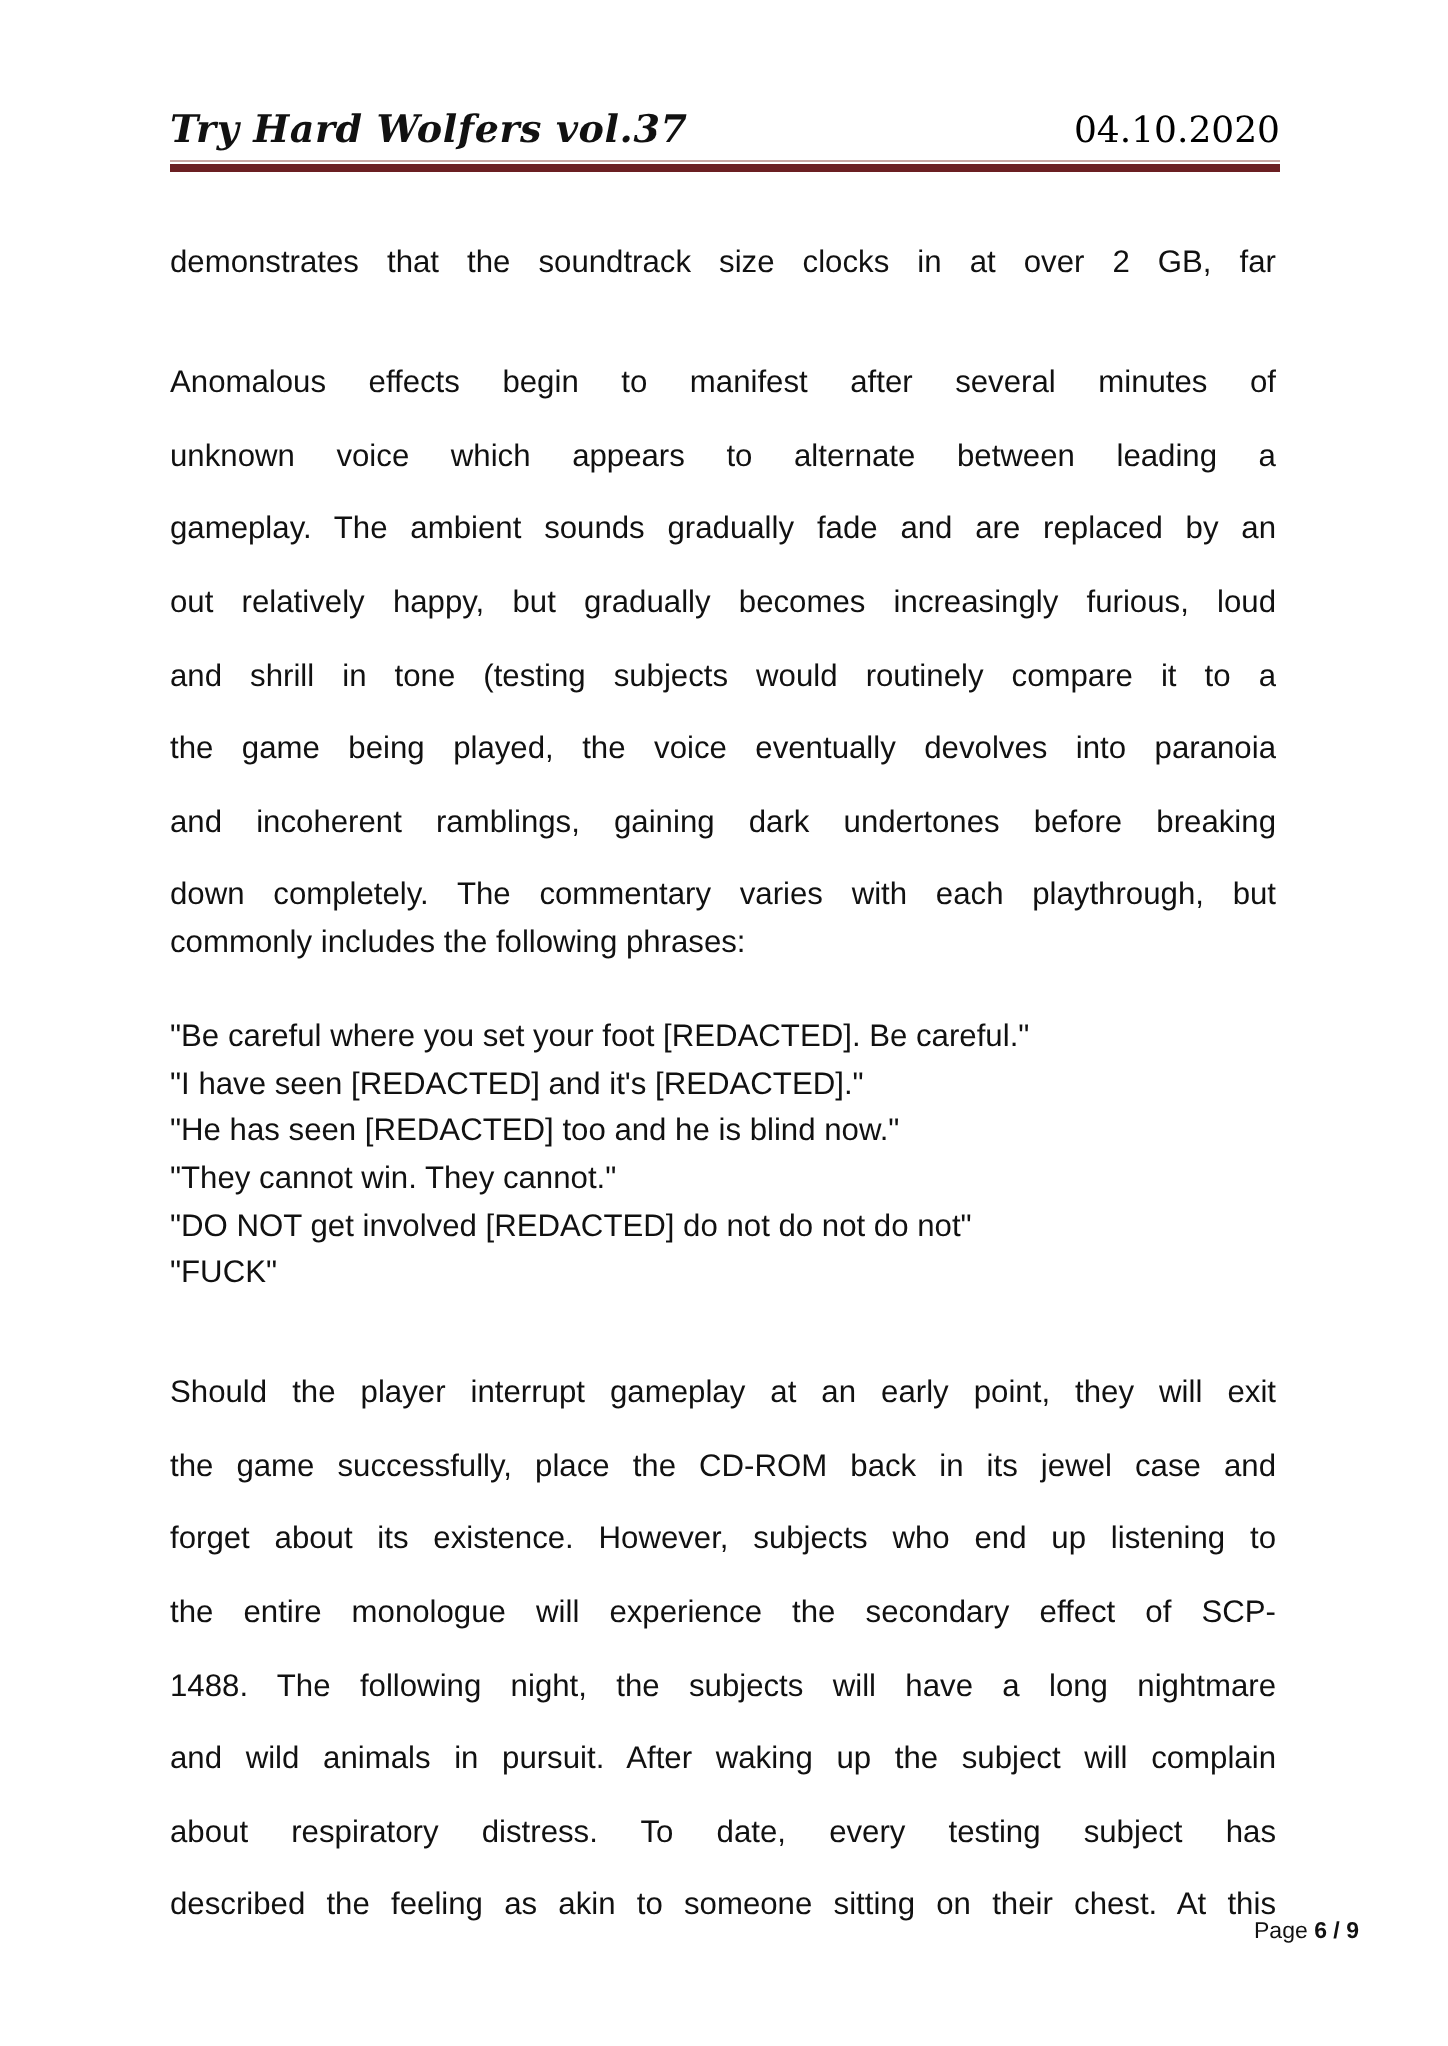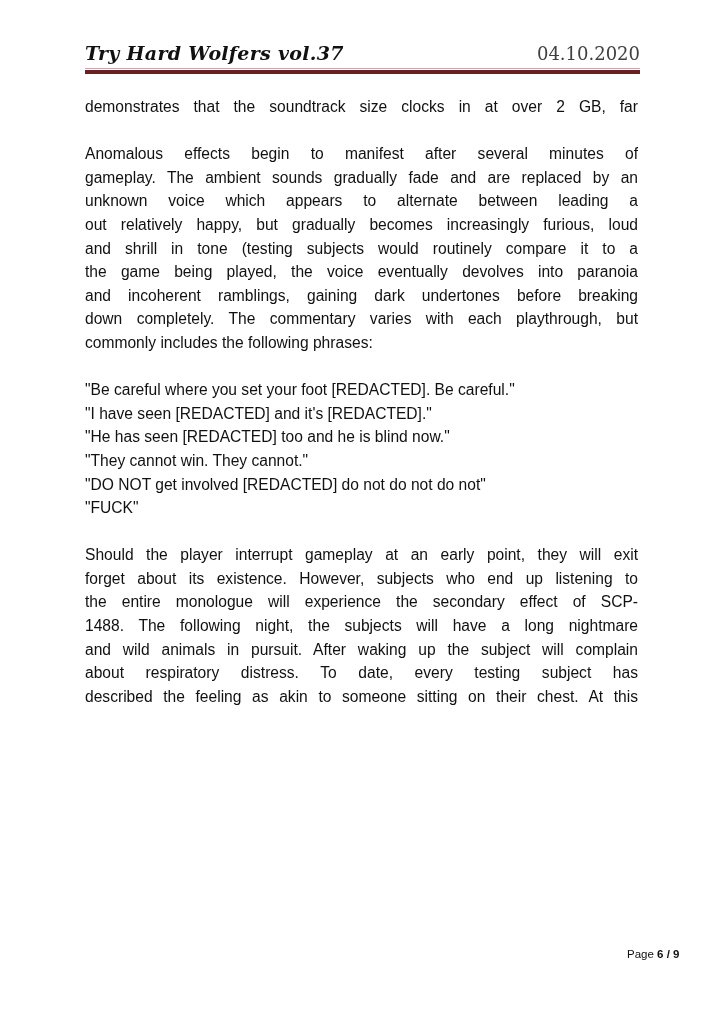--- a/index.html
+++ b/index.html
@@ -1,35 +1,35 @@
 <!DOCTYPE html>
 <html><head>
 <meta charset="utf-8">
 <style>
   html, body { margin: 0; padding: 0; background: #ffffff; }
   body { width: 724px; height: 1023px; position: relative; overflow: hidden; }
-  .page { position: absolute; left: 0; top: 0; width: 724px; height: 953px; background: #fff; }
+  .page { position: absolute; left: 0; top: 12px; width: 724px; height: 953px; background: #fff; }
   .header { position: absolute; left: 85px; top: 42px; width: 555px; height: 24px; }
   .header-title {
     position: absolute; left: 0; top: 0;
     font-family: "DejaVu Serif", serif; font-size: 19px; font-weight: bold;
     font-style: italic; color: #111; letter-spacing: 0.3px;
   }
   .header-date {
     position: absolute; right: 0; top: 1px;
-    font-family: "DejaVu Serif", serif; font-size: 18px; color: #404040; margin-left: 30px;
+    font-family: "DejaVu Serif", serif; font-size: 18px; color: #000000; margin-left: 30px;
   }
   .rule-thin { position: absolute; left: 85px; top: 68px; width: 555px; height: 1px; background: #c9a7a4; }
   .rule-thick { position: absolute; left: 85px; top: 70px; width: 555px; height: 4px; background: #6b1f22; }
   .body-text {
     position: absolute; left: 85px; top: 95px; width: 553px;
     font-family: "Liberation Sans", sans-serif; font-size: 15.6px; color: #111;
   }
   .line { height: 23.6px; line-height: 23.6px; white-space: nowrap; }
-  .line.j { text-align: justify; text-align-last: justify; white-space: normal; overflow: hidden; }
+  .line.j { text-align: justify; text-align-last: justify; white-space: normal; overflow: hidden; margin-top: 13px; }
   .gap { height: 23.6px; }
   .footer {
     position: absolute; left: 583px; top: 948px;
     font-family: "Liberation Sans", sans-serif; font-size: 11.5px; color: #111; padding-left: 44px;
   }
   .footer b { font-weight: bold; }
 </style>
 </head>
 <body>
 
@@ -41,41 +41,42 @@
   <div class="rule-thin"></div>
   <div class="rule-thick"></div>
 
   <div class="body-text" id="body-text">
       <div>
         <div class="line j">demonstrates that the soundtrack size clocks in at over 2 GB, far</div>
       </div>
       <div class="gap"></div>
       <div>
         <div class="line j">Anomalous effects begin to manifest after several minutes of</div>
+        <div class="line j">unknown voice which appears to alternate between leading a</div>
         <div class="line j">gameplay. The ambient sounds gradually fade and are replaced by an</div>
-        <div class="line j">unknown voice which appears to alternate between leading a</div>
         <div class="line j">out relatively happy, but gradually becomes increasingly furious, loud</div>
         <div class="line j">and shrill in tone (testing subjects would routinely compare it to a</div>
         <div class="line j">the game being played, the voice eventually devolves into paranoia</div>
         <div class="line j">and incoherent ramblings, gaining dark undertones before breaking</div>
         <div class="line j">down completely. The commentary varies with each playthrough, but</div>
         <div class="line">commonly includes the following phrases:</div>
       </div>
       <div class="gap"></div>
       <div>
         <div class="line">"Be careful where you set your foot [REDACTED]. Be careful."</div>
         <div class="line">"I have seen [REDACTED] and it's [REDACTED]."</div>
         <div class="line">"He has seen [REDACTED] too and he is blind now."</div>
         <div class="line">"They cannot win. They cannot."</div>
         <div class="line">"DO NOT get involved [REDACTED] do not do not do not"</div>
         <div class="line">"FUCK"</div>
       </div>
       <div class="gap"></div>
       <div>
         <div class="line j">Should the player interrupt gameplay at an early point, they will exit</div>
+        <div class="line j">the game successfully, place the CD-ROM back in its jewel case and</div>
         <div class="line j">forget about its existence. However, subjects who end up listening to</div>
         <div class="line j">the entire monologue will experience the secondary effect of SCP-</div>
         <div class="line j">1488. The following night, the subjects will have a long nightmare</div>
         <div class="line j">and wild animals in pursuit. After waking up the subject will complain</div>
         <div class="line j">about respiratory distress. To date, every testing subject has</div>
         <div class="line j">described the feeling as akin to someone sitting on their chest. At this</div>
       </div>
     </div>
 
   <div class="footer">

